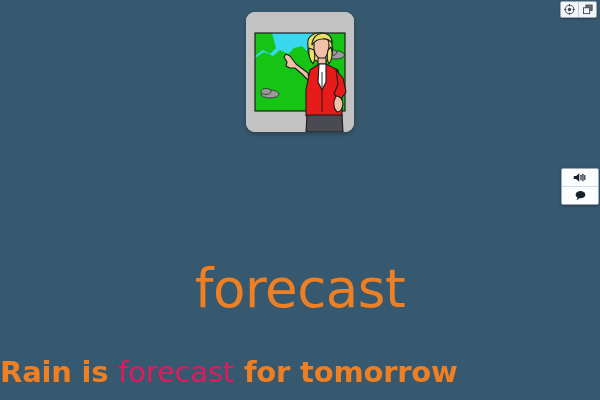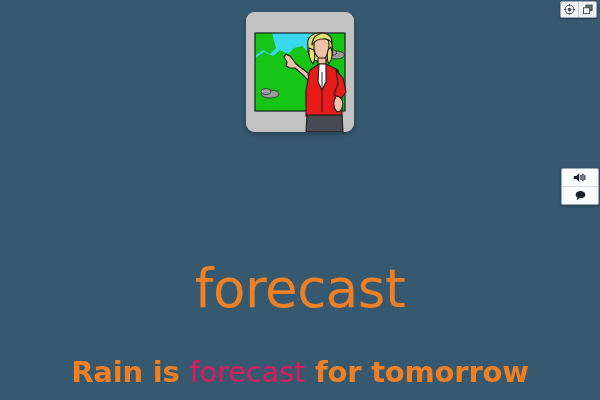--- a/index.html
+++ b/index.html
@@ -95,21 +95,21 @@
     line-height: 1;
     white-space: nowrap;
   }
 
   
   #example-sentence {
     position: absolute;
     left: 0;
     right: 0;
     top: 356px;
-    text-align: center;
+    text-align: left;
     font-family: "DejaVu Sans", sans-serif;
     font-size: 29px;
     font-weight: 700;
     letter-spacing: -0.2px;
     color: #ee7f23;
     line-height: 1.15;
     white-space: nowrap;
   }
   #example-sentence .hl {
     color: #e01a5f;

